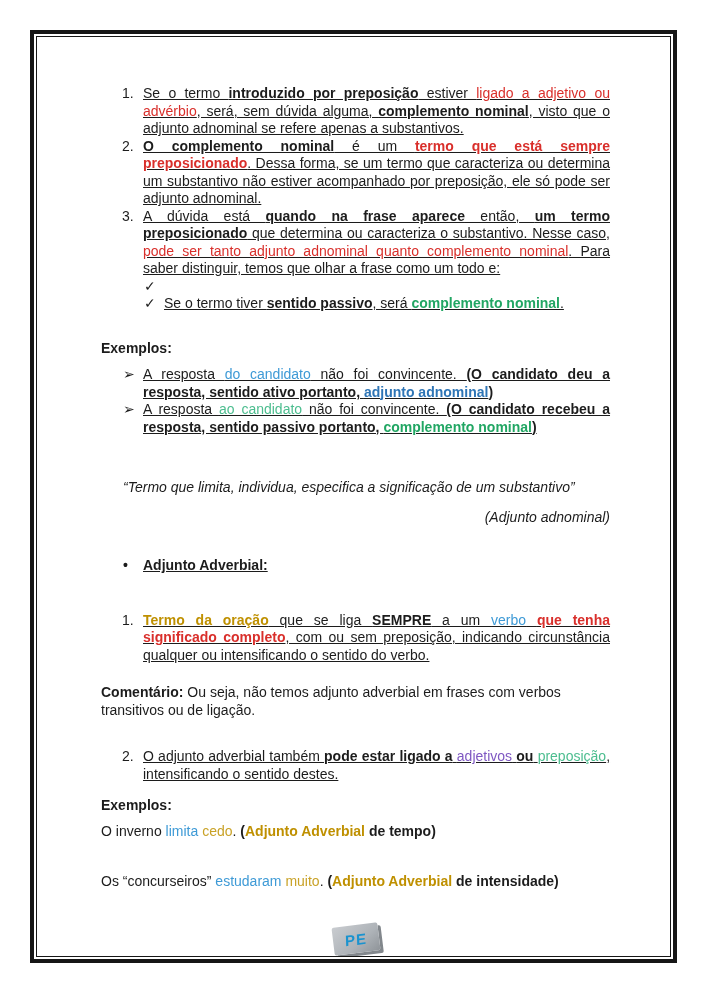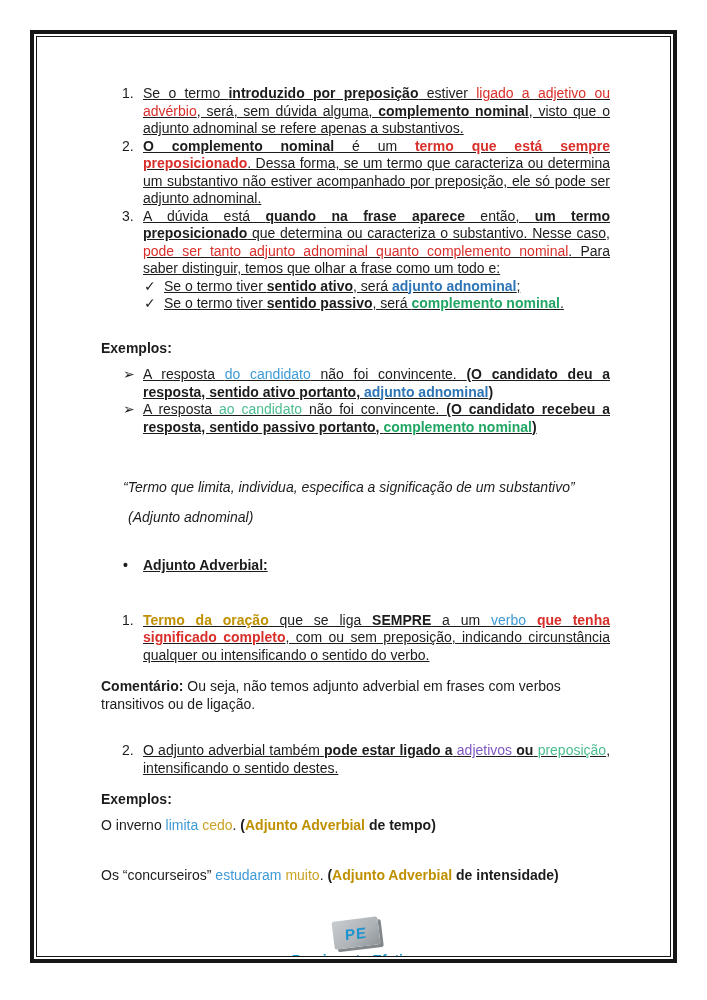--- a/index.html
+++ b/index.html
@@ -18,25 +18,25 @@
   .row{display:flex;align-items:flex-start;}
   .num{flex:none;width:21px;margin-left:21px;}
   .marker{flex:none;width:20px;margin-left:22px;}
   .check{flex:none;width:20px;margin-left:43px;}
   .itext{flex:1;min-width:0;text-decoration:underline;}
   .just{text-align:justify;}
   .heading{font-weight:700;}
   .h1gap{margin-top:27px;margin-bottom:9px;}
   .h2gap{margin-top:14px;margin-bottom:8px;}
   .quote{margin-top:43px;margin-left:22px;font-style:italic;}
-  .quote-note{margin-top:12px;margin-left:27px;font-style:italic;}
+  .quote-note{margin-top:12px;margin-left:27px;font-style:italic;text-align:right;}
   .bullet-row{margin-top:31px;}
   .bullet{font-weight:700;}
   .gold-row{margin-top:37px;}
-  .comment{margin-top:14px;}
+  .comment{margin-top:20px;}
   .adv2-row{margin-top:29px;}
   .exline{margin-top:0;}
   .exline + .exline{margin-top:33px;}
   
   .b{font-weight:700;}
   .bu{font-weight:700;text-decoration:underline;}
   .red{color:var(--red,#d92f2b);}
   .redb{color:var(--red,#d92f2b);font-weight:700;}
   .blueb{color:var(--blue-dark,#2e75b6);font-weight:700;}
   .blue2{color:var(--blue-light,#3e9ad6);}
@@ -77,21 +77,20 @@
       <div class="row">
         <span class="num">2.</span>
         <span class="itext just"><span class="b">O complemento nominal</span><span> é um </span><span class="redb">termo que está sempre preposicionado</span><span>. Dessa forma, se um termo que caracteriza ou determina um substantivo não estiver acompanhado por preposição, ele só pode ser adjunto adnominal.</span></span>
       </div>
       <div class="row">
         <span class="num">3.</span>
         <span class="itext just"><span>A dúvida está </span><span class="b">quando na frase aparece</span><span> então, </span><span class="bu">um termo preposicionado</span><span> que determina ou caracteriza o substantivo. Nesse caso, </span><span class="red">pode ser tanto adjunto adnominal quanto complemento nominal</span><span>. Para saber distinguir, temos que olhar a frase como um todo e:</span></span>
       </div>
       <div class="row">
         <span class="check">✓</span>
-        <span class="itext"><span>Se o termo tiver </span><span class="b">sentido ativo</span><span>, será </span><span class="blueb">adjunto adnominal</span><span>;</span></span>
       </div>
       <div class="row">
         <span class="check">✓</span>
         <span class="itext"><span>Se o termo tiver </span><span class="b">sentido passivo</span><span>, será </span><span class="greenb">complemento nominal</span><span>.</span></span>
       </div>
     </div>
 
     <div class="heading h1gap">Exemplos:</div>
     <div class="row">
       <span class="marker">➢</span>

